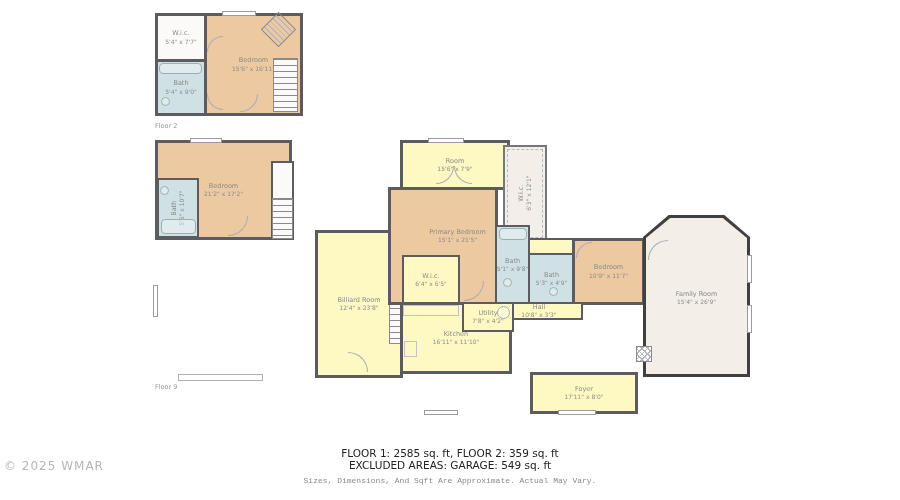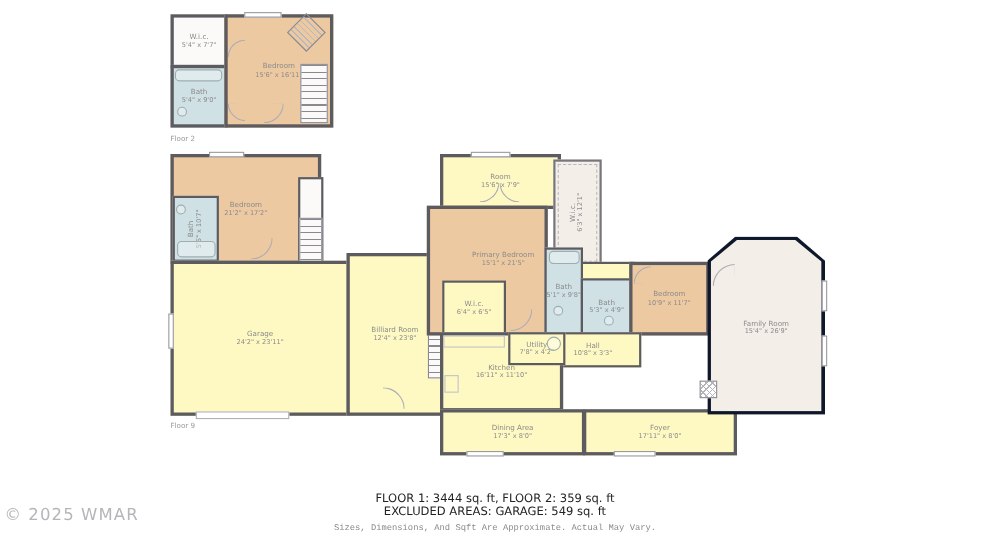--- a/index.html
+++ b/index.html
@@ -30,31 +30,31 @@
   .fix.tub { border-radius:4px; }
   .fix.gray { border-color:#c3c2c8; background:transparent; }
   .fireplace { position:absolute; box-sizing:border-box; border:1px solid #8a8990; background:#fff;
     background-image:repeating-linear-gradient(45deg,#b5b4ba 0,#b5b4ba 1px,transparent 1px,transparent 4px),
                      repeating-linear-gradient(135deg,#b5b4ba 0,#b5b4ba 1px,transparent 1px,transparent 4px); }
   .diamond { position:absolute; box-sizing:border-box; border:1px solid #8a8990; transform:rotate(45deg);
     background-image:repeating-linear-gradient(0deg,transparent 0,transparent 3px,#b9b8be 3px,#b9b8be 4px); }
   .deck { position:absolute; box-sizing:border-box; border:2px solid #77767c; background:#f3eee8;
           display:flex; align-items:center; justify-content:center; }
   .deck-inner { position:absolute; inset:2px; border:1px dashed #b9b8be; }
-  .fam-outer { position:absolute; background:#0f172a;
+  .fam-outer { position:absolute; background:#404040;
                clip-path:polygon(0 22px,24% 0,76% 0,100% 22px,100% 100%,0 100%); }
   .fam-inner { position:absolute; inset:3px; background:#f3eee8;
                clip-path:polygon(0 20px,24% 0,76% 0,100% 20px,100% 100%,0 100%); }
   .fam-lbl { position:absolute; left:0; right:0; top:75px; }
   .floor-tag { position:absolute; font-size:6.5px; color:#98979d; }
   .summary { position:absolute; left:0; right:0; top:447px; text-align:center; color:#222; }
   .summary .total { font-size:11.5px; font-weight:bold; }
   .summary .line { font-size:10.5px; }
   .summary .disclaimer { font-size:8px; color:#8a8a8a; margin-top:5px;font-family:Liberation Mono, monospace; }
-  .watermark { position:absolute; left:4px; top:459px; font-size:15px; color:#b6b5ba; letter-spacing:1px; }
+  .watermark { position:absolute; left:4px; top:459px; font-size:12px; color:#b6b5ba; letter-spacing:1px; }
 </style>
 </head>
 <body>
 
 <div class="canvas">
 
   <div class="room white" style="left:155px;top:13px;width:52px;height:49px;">
     <div class="lbl">
       <span>W.i.c.</span>
       <span class="dims">5'4" x 7'7"</span>
@@ -94,26 +94,20 @@
     <div class="lbl vlbl">
       <span>Bath</span>
       <span class="dims">5'6" x 10'7"</span>
     </div>
   </div>
   <div class="fix tub" style="left:161px;top:219px;width:35px;height:15px;"></div>
   <div class="fix round" style="left:160px;top:186px;width:9px;height:9px;"></div>
   <div class="arc br" style="left:228px;top:216px;width:20px;height:20px;"></div>
   <div class="win" style="left:190px;top:138px;width:32px;height:5px;"></div>
 
-  <div class="room cream" style="left:155px;top:237px;width:163px;height:141px;">
-    <div class="lbl">
-      <span>Garage</span>
-      <span class="dims">24'2" x 23'11"</span>
-    </div>
-  </div>
   <div class="room cream" style="left:315px;top:230px;width:88px;height:148px;">
     <div class="lbl">
       <span>Billiard Room</span>
       <span class="dims">12'4" x 23'8"</span>
     </div>
   </div>
   <div class="stairs" style="left:389px;top:301px;width:15px;height:43px;"></div>
   <div class="arc tr" style="left:348px;top:352px;width:20px;height:20px;"></div>
   <div class="win" style="left:153px;top:285px;width:5px;height:32px;"></div>
   <div class="gap" style="left:178px;top:374px;width:85px;height:7px;"></div>
@@ -173,21 +167,21 @@
 
   <div class="room tan" style="left:572px;top:238px;width:73px;height:67px;">
     <div class="lbl">
       <span>Bedroom</span>
       <span class="dims">10'9" x 11'7"</span>
     </div>
   </div>
   <div class="arc tl" style="left:576px;top:242px;width:16px;height:16px;"></div>
 
 
-  <div class="room cream thin" style="left:495px;top:302px;width:88px;height:32px;">
+  <div class="room cream thin" style="left:495px;top:302px;width:88px;height:18px;">
     <div class="lbl">
       <span>Hall</span>
       <span class="dims">10'8" x 3'3"</span>
     </div>
   </div>
 
   <div class="room cream" style="left:400px;top:302px;width:112px;height:72px;">
     <div class="lbl">
       <span>Kitchen</span>
       <span class="dims">16'11" x 11'10"</span>
@@ -197,28 +191,22 @@
   <div class="fix gray" style="left:404px;top:341px;width:13px;height:16px;"></div>
 
   <div class="room cream thin" style="left:462px;top:302px;width:52px;height:30px;">
     <div class="lbl">
       <span>Utility</span>
       <span class="dims">7'8" x 4'2"</span>
     </div>
   </div>
   <div class="fix round" style="left:497px;top:306px;width:13px;height:13px;"></div>
 
-  <div class="room cream" style="left:400px;top:372px;width:132px;height:42px;">
-    <div class="lbl">
-      <span>Dining Area</span>
-      <span class="dims">17'3" x 8'0"</span>
-    </div>
-  </div>
-
-  <div class="room cream" style="left:530px;top:372px;width:140px;height:42px;">
+
+  <div class="room cream" style="left:530px;top:372px;width:108px;height:42px;">
     <div class="lbl">
       <span>Foyer</span>
       <span class="dims">17'11" x 8'0"</span>
     </div>
   </div>
 
   <div class="fam-outer" style="left:643px;top:215px;width:107px;height:162px;">
     <div class="fam-inner"></div>
     <div class="lbl fam-lbl">
       <span>Family Room</span>
@@ -226,20 +214,20 @@
     </div>
   </div>
   <div class="arc tl" style="left:648px;top:240px;width:20px;height:20px;"></div>
   <div class="fireplace" style="left:636px;top:346px;width:16px;height:16px;"></div>
   <div class="win" style="left:747px;top:255px;width:5px;height:28px;"></div>
   <div class="win" style="left:747px;top:305px;width:5px;height:28px;"></div>
   <div class="win" style="left:424px;top:410px;width:34px;height:5px;"></div>
   <div class="win" style="left:558px;top:410px;width:38px;height:5px;"></div>
 
   <div class="summary">
-    <div class="line">FLOOR 1: 3444 sq. ft, FLOOR 2: 359 sq. ft</div>
+    <div class="line">FLOOR 1: 2585 sq. ft, FLOOR 2: 359 sq. ft</div>
     <div class="line">EXCLUDED AREAS: GARAGE: 549 sq. ft</div>
     <div class="disclaimer">Sizes, Dimensions, And Sqft Are Approximate. Actual May Vary.</div>
   </div>
 
   <div class="watermark">© 2025 WMAR</div>
 
 </div>
 
 </body></html>

